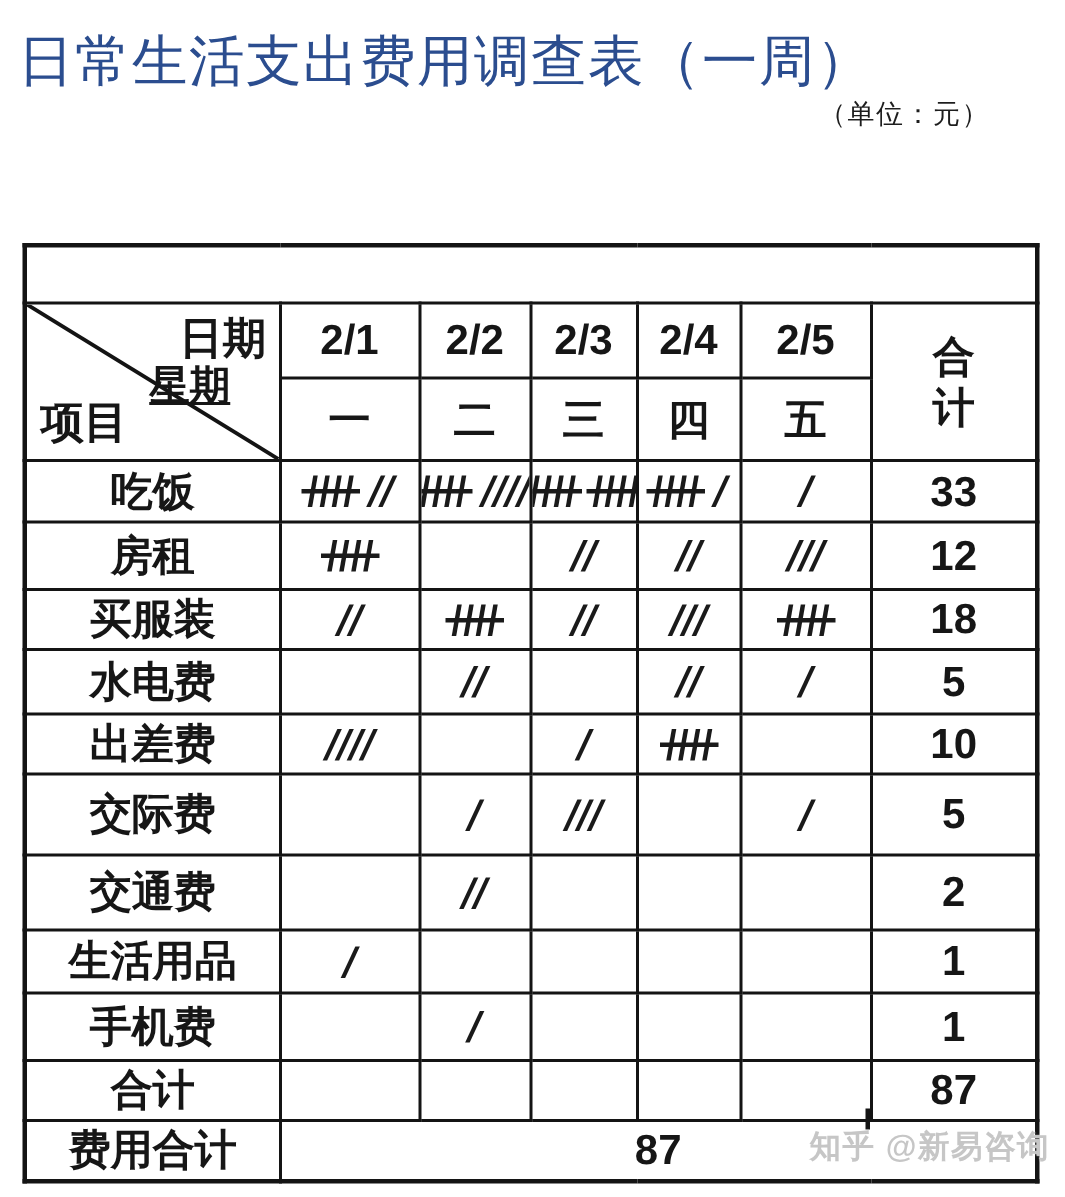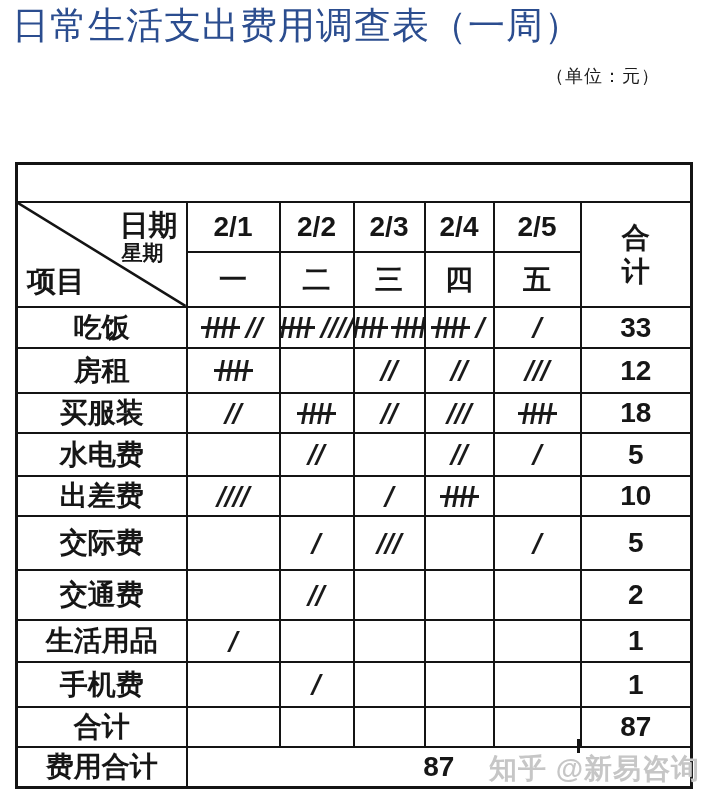--- a/index.html
+++ b/index.html
@@ -2,21 +2,21 @@
 <html><head>
 <meta charset="utf-8">
 <style>
   html,body{margin:0;padding:0;background:#ffffff;}
   #stage{
     position:relative;width:710px;height:798px;background:#fff;overflow:hidden;
     font-family:"Liberation Sans",sans-serif;color:#161616;
   }
   
   .doc-title{
-    position:absolute;left:12px;top:1px;width:690px;
+    position:absolute;left:12px;top:16px;width:690px;
     font-family:Liberation Mono, monospace;
     font-size:37px;font-weight:500;letter-spacing:1px;color:#2b4d8f;
     white-space:nowrap;
   }
   .unit-note{
     position:absolute;top:64px;right:50px;
     font-family:"Liberation Serif",serif;
     font-size:18px;color:#1d1d1d;letter-spacing:1px;
   }
   
@@ -30,21 +30,21 @@
     text-align:center;vertical-align:middle;
     font-size:28px;font-weight:700;color:#161616;
     overflow:hidden;
   }
   td.top-strip{border:none;height:36px;}
   td.no-top{border-top:none;}
   
   td.corner{position:relative;padding:0;}
   .corner svg{position:absolute;left:0;top:0;width:100%;height:100%;display:block;}
   .corner .c-riqi{position:absolute;top:3px;right:8px;font-size:29px;font-weight:700;}
-  .corner .c-xingqi{position:absolute;top:36px;right:22px;font-size:21px;font-weight:700;}
+  .corner .c-xingqi{position:absolute;top:36px;right:32px;font-size:27px;font-weight:700;text-decoration:underline;}
   .corner .c-xiangmu{position:absolute;bottom:4px;left:9px;font-size:29px;font-weight:700;}
   td.date-h{font-size:26px;font-weight:600;font-family:"Liberation Sans",sans-serif;}
   td.week-h{font-size:29px;font-weight:700;}
   td.total-h{font-size:28px;font-weight:700;line-height:1.2;white-space:pre-line;}
   
   td.lbl{text-align:left;padding-left:10px;font-size:28px;font-weight:700;}
   td.num{font-size:28px;font-weight:600;}
   tbody#expense-tbody tr:nth-child(1){height:41px;}
   tbody#expense-tbody tr:nth-child(2){height:45px;}
   tbody#expense-tbody tr:nth-child(3){height:38px;margin-left:28px;}
@@ -63,21 +63,21 @@
   .tg.five i{transform:skewX(-10deg);}
   .tg.single i{transform:skewX(-25deg);}
   .tg.five::after{
     content:'';position:absolute;left:-3px;right:-3px;top:9px;height:3px;background:#1a1a1a;
   }
   
   .stub{position:absolute;left:577px;top:739px;width:3px;height:14px;background:#141414;}
   
   .watermark{
     position:absolute;top:750px;right:10px;
-    font-size:28px;font-weight:700;color:#c6c6c6;
+    font-size:21px;font-weight:700;color:#c6c6c6;
     text-shadow:0 0 1px #ffffff;letter-spacing:1px;white-space:nowrap;
   }
 </style>
 </head>
 <body>
 
 <div id="stage">
 
   <div class="doc-title">日常生活支出费用调查表（一周）</div>
   <div class="unit-note">（单位：元）</div>

